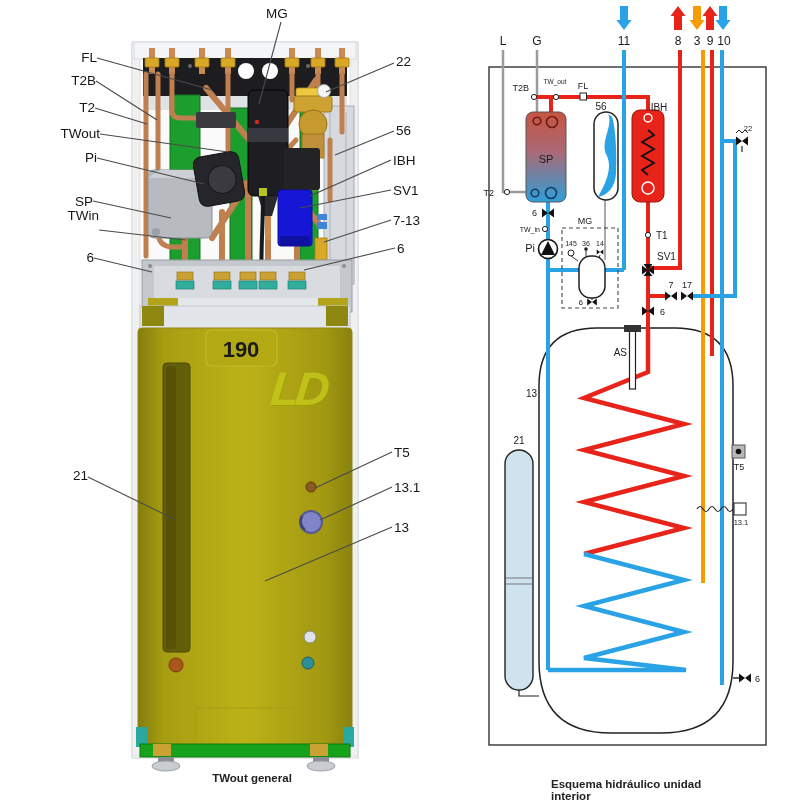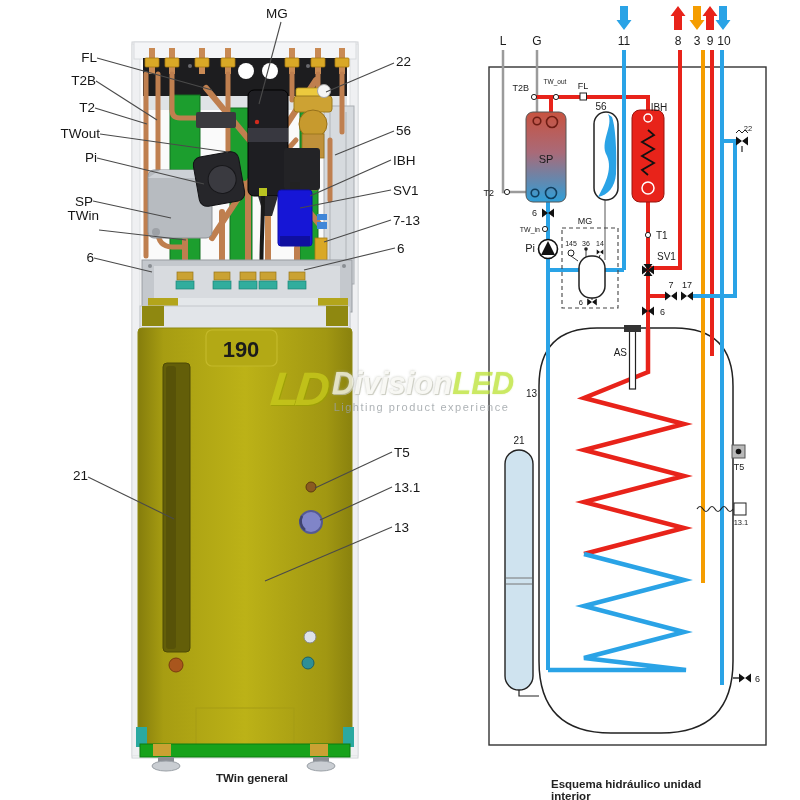--- a/index.html
+++ b/index.html
@@ -424,26 +424,20 @@
 <div class="lbl" style="left:396px;top:54px">22</div>
 <div class="lbl" style="left:396px;top:123px">56</div>
 <div class="lbl" style="left:393px;top:153px">IBH</div>
 <div class="lbl" style="left:393px;top:183px">SV1</div>
 <div class="lbl" style="left:393px;top:213px">7-13</div>
 <div class="lbl" style="left:397px;top:241px">6</div>
 <div class="lbl" style="left:394px;top:445px">T5</div>
 <div class="lbl" style="left:394px;top:480px">13.1</div>
 <div class="lbl" style="left:394px;top:520px">13</div>
 
-<div class="caption" style="left:252px;top:772px">TWin general</div>
+<div class="caption" style="left:252px;top:772px">TWout general</div>
 <div class="caption" style="left:634px;top:778px">Esquema hidráulico unidad interior</div>
 
 <div id="watermark">
   <div id="wm-logo">LD</div>
-  <div id="wm-text">
-    <div id="wm-line1">
-      <span id="wm-division">Division</span><span id="wm-led">LED</span>
-    </div>
-    <div id="wm-tagline">Lighting product experience</div>
-  </div>
 </div>
 
 </div>
 
 </body></html>

